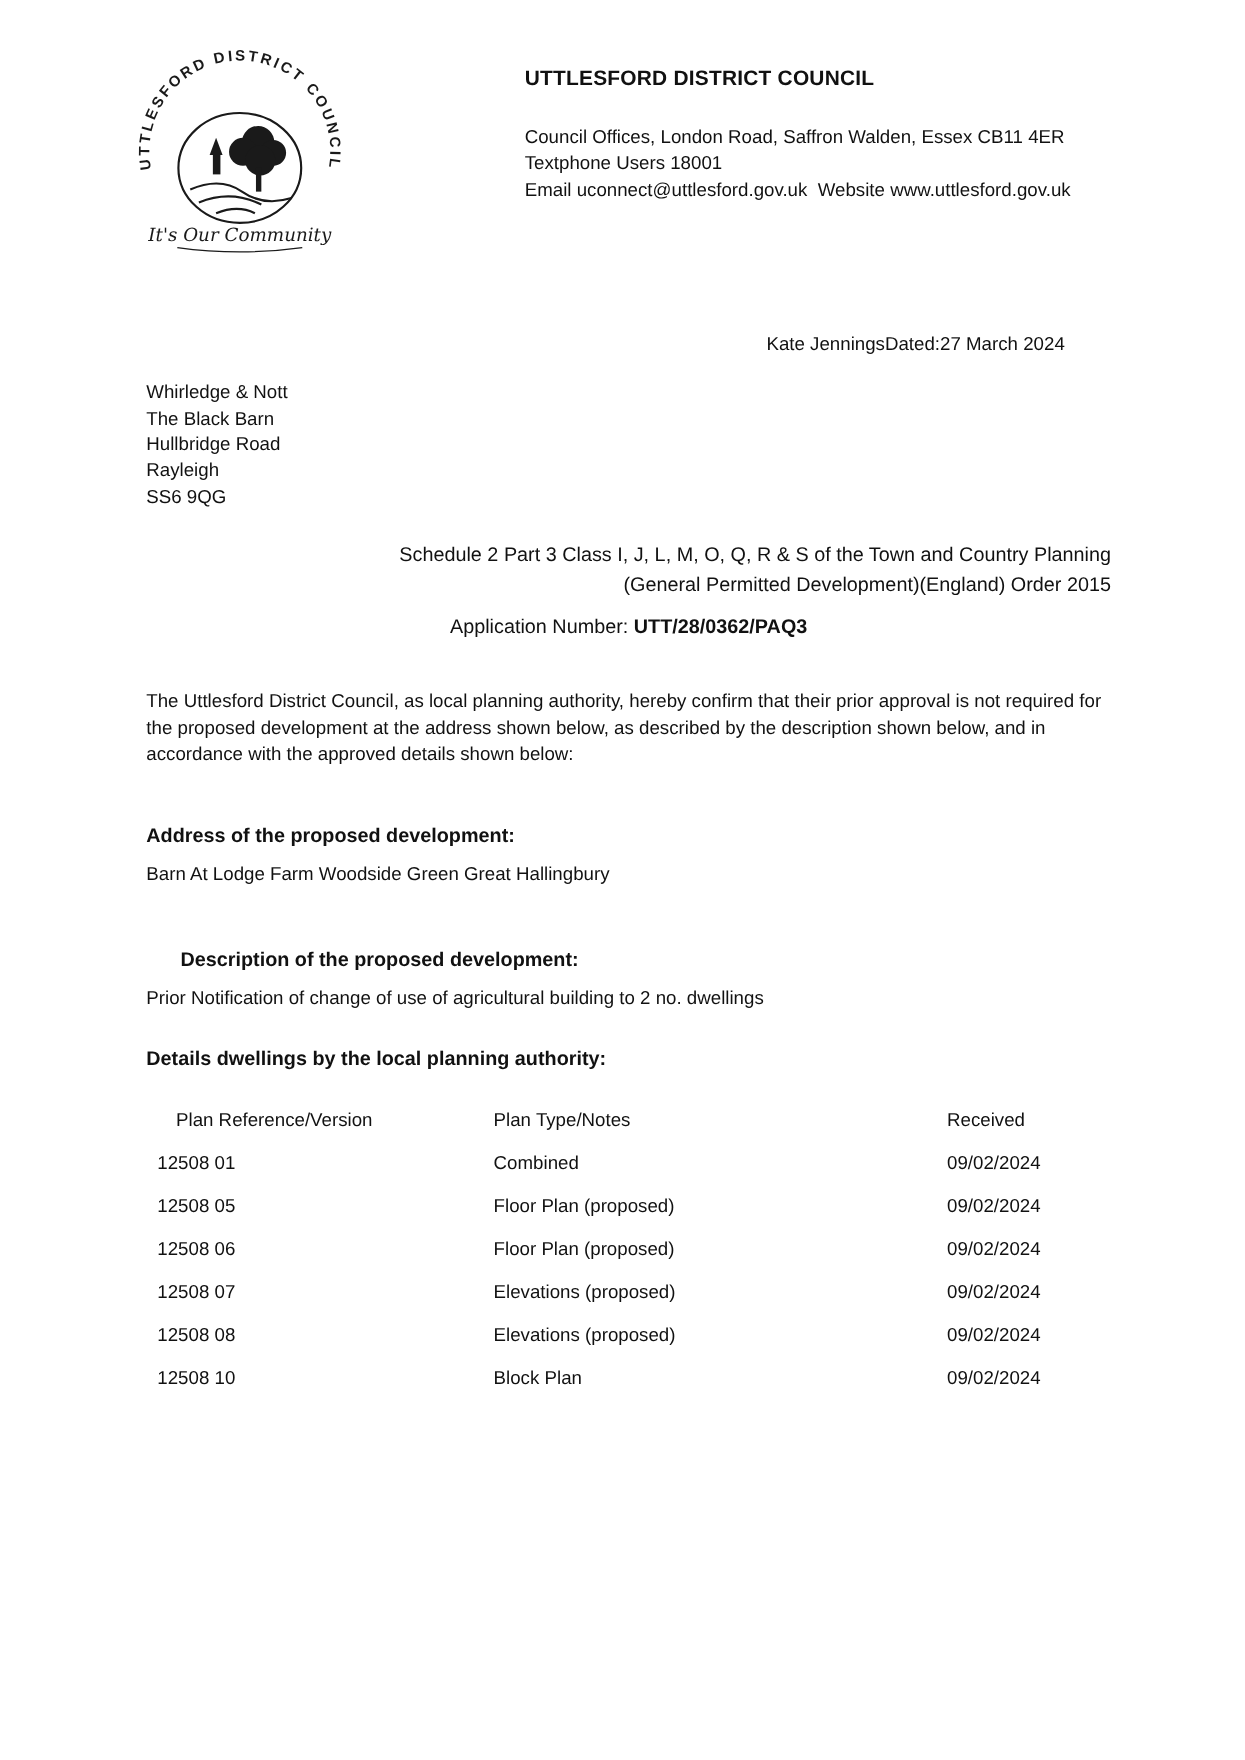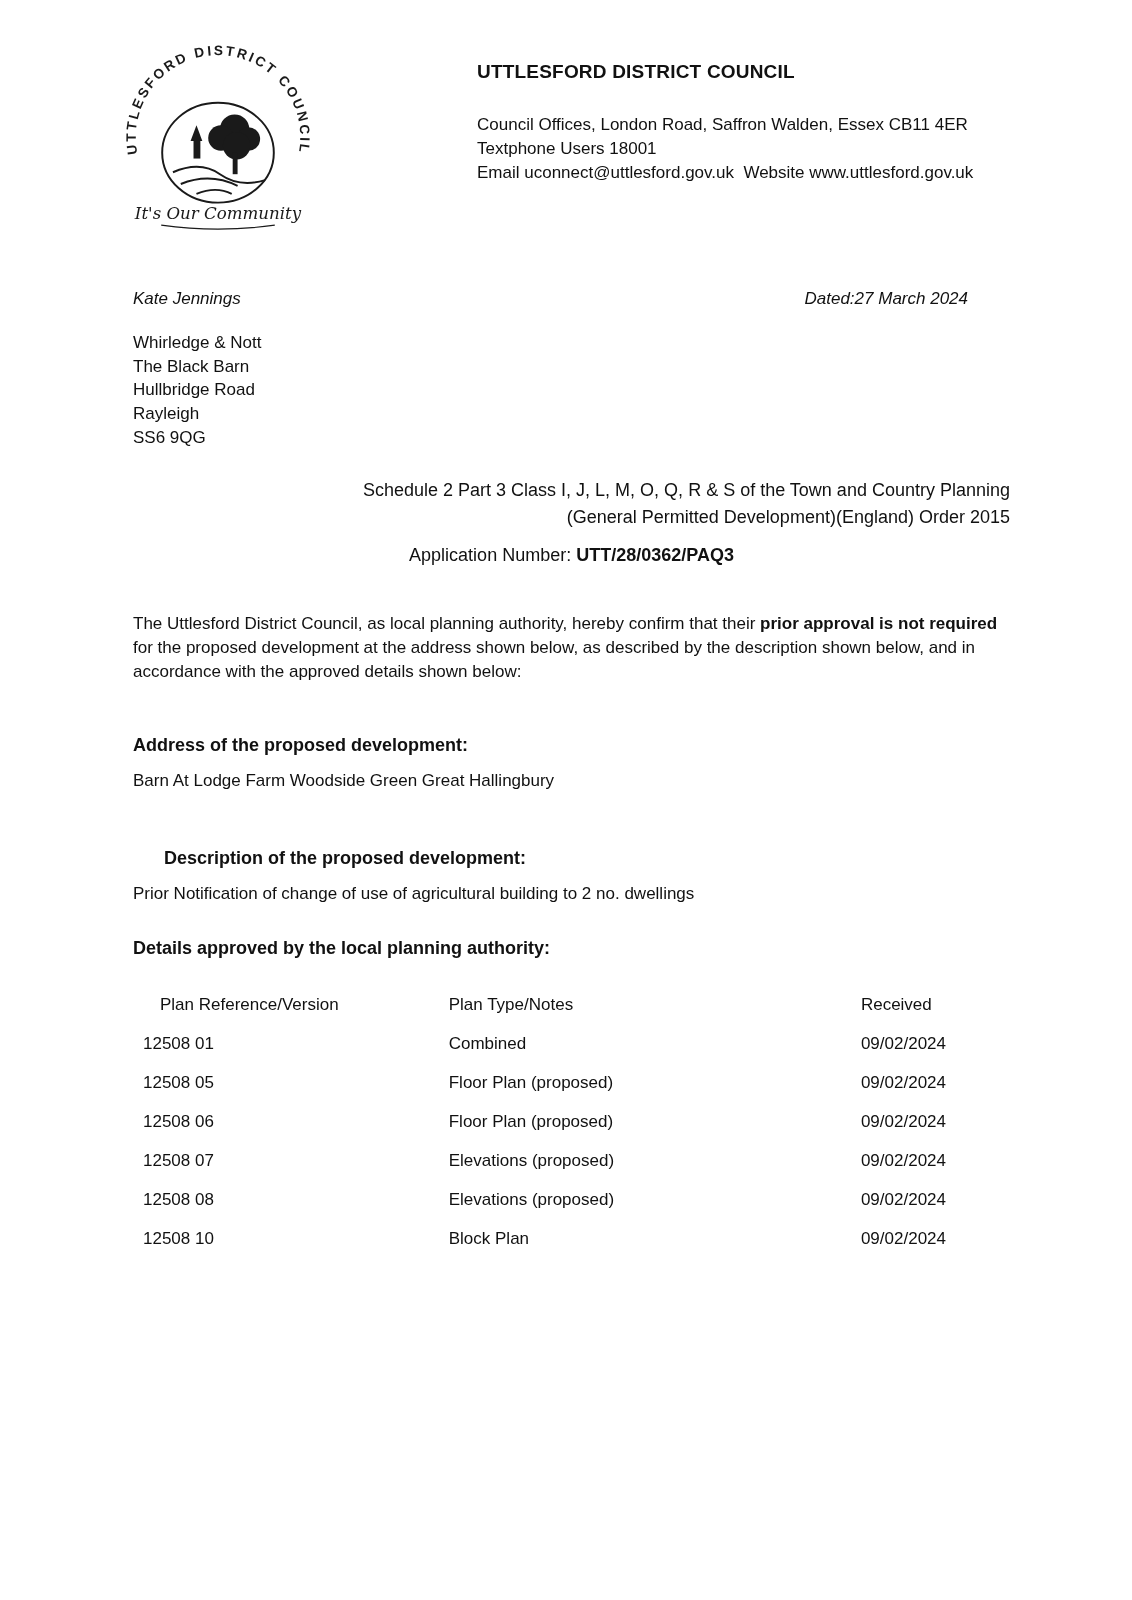--- a/index.html
+++ b/index.html
@@ -15,30 +15,30 @@
     padding: 45px 122px 60px 133px;
     position: relative;
   }
   
   .letterhead { position: relative; min-height: 208px; }
   .logo { position: absolute; left: -13px; top: -2px; width: 196px; }
   .head-text { margin-left: 344px; padding-top: 16px; }
   .head-title { font-size: 19px; font-weight: bold; margin: 0 0 30px 0; letter-spacing: 0.2px; }
   .head-line { margin: 0; line-height: 1.4; white-space: pre-wrap; }
   
-  .recipient-row { display: flex; justify-content: space-between; align-items: flex-start; margin-top: 36px; font-style: italic; }
+  .recipient-row { display: flex; justify-content: flex-end; align-items: flex-start; margin-top: 50px; }
   .dated { margin-right: 42px; }
   .recipient-address { margin-top: 22px; line-height: 1.39; }
   
   .subject { text-align: right; margin-top: 28px; font-size: 18px; line-height: 1.5; }
   .app-line { text-align: center; margin-top: 14px; font-size: 18px; }
   .app-number { font-weight: bold; }
   
   .intro { margin-top: 46px; line-height: 1.42; }
-  .intro .bold { font-weight: bold; }
+  .intro .bold { font-weight: normal; }
   .section-heading { font-size: 18px; font-weight: bold; margin: 0; }
   .h-address { margin-top: 50px; }
   .section-value { margin-top: 13px; line-height: 1.4; }
   .h-description { margin-top: 56px; margin-left: 31px; }
   .h-details { margin-top: 32px; }
   .h-conditions { margin-top: 44px; }
   
   .plans-table { width: 100%; border-collapse: collapse; margin-top: 26px; }
   .plans-table th, .plans-table td {
     text-align: left; font-weight: normal; padding: 0; height: 39px; vertical-align: middle;
@@ -120,21 +120,21 @@
   <p class="intro">
     <span>The Uttlesford District Council, as local planning authority, hereby confirm that their </span><span class="bold">prior approval is not required</span><span> for the proposed development at the address shown below, as described by the description shown below, and in accordance with the approved details shown below:</span>
   </p>
 
   <p class="section-heading h-address">Address of the proposed development:</p>
   <div class="section-value">Barn At Lodge Farm Woodside Green Great Hallingbury</div>
 
   <p class="section-heading h-description">Description of the proposed development:</p>
   <div class="section-value">Prior Notification of change of use of agricultural building to 2 no. dwellings</div>
 
-  <p class="section-heading h-details">Details approved by the local planning authority:</p>
+  <p class="section-heading h-details">Details dwellings by the local planning authority:</p>
 
   <table class="plans-table">
     <colgroup>
         <col class="c1">
         <col class="c2">
         <col class="c3">
       </colgroup>
     <thead>
       <tr>
         <th class="c1h">Plan Reference/Version</th>

